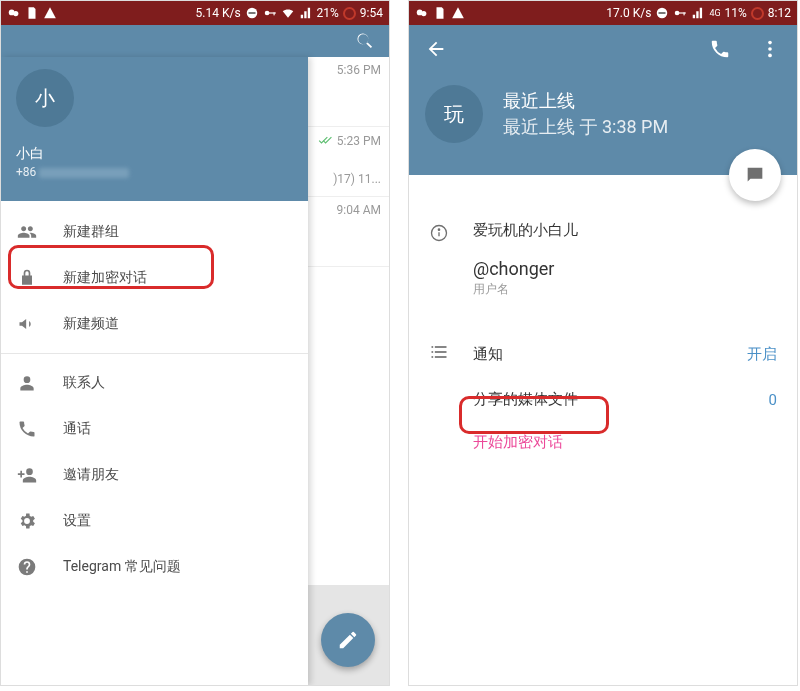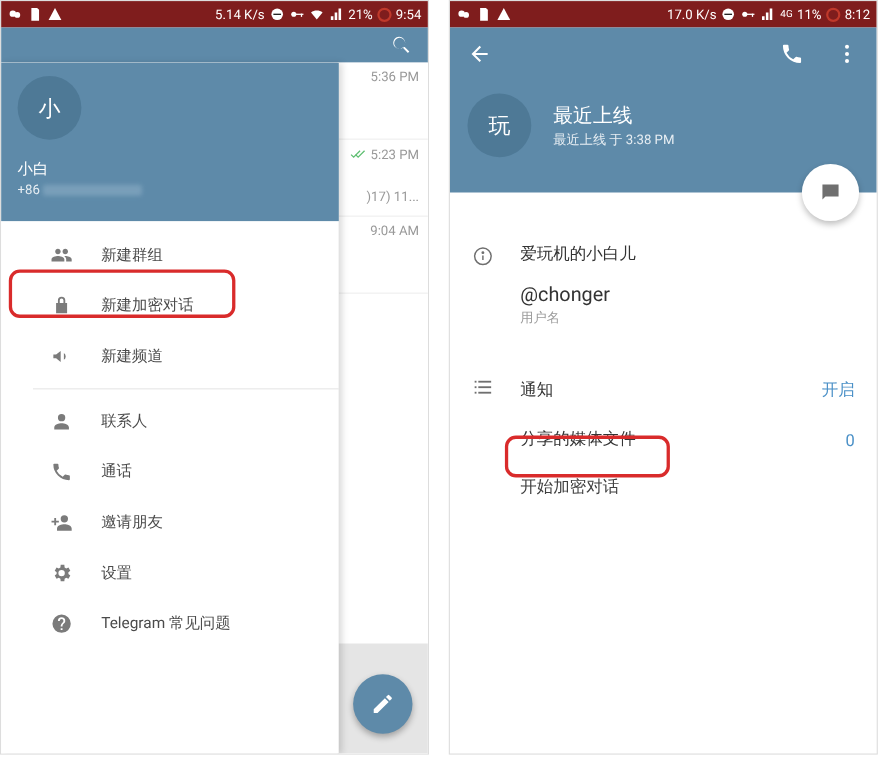--- a/index.html
+++ b/index.html
@@ -88,21 +88,20 @@
   .drawer-phone { font-size:12px; opacity:.85; margin-top:2px; }
   .drawer-phone .blur {
     display:inline-block; width:90px; height:10px;
     background:#7ea3bd;
     filter: blur(2px);
     border-radius:2px;
     vertical-align:middle;
   }
   .menu {
     padding:8px 0;
-    margin-left:29px;
   }
   .menu-item {
     display:flex; align-items:center;
     height:46px;
     padding:0 16px;
     font-size:14px;
     color:#4b4b4b;
     cursor:pointer;
   }
   .menu-item .mi-icon {
@@ -148,21 +147,21 @@
   .r-top-icons svg { width:22px; height:22px; fill:#fff; }
   .r-profile-row { display:flex; align-items:center; margin-top:8px; }
   .r-avatar {
     width:58px; height:58px; border-radius:50%;
     background:#4e7996;
     display:flex; align-items:center; justify-content:center;
     font-size:20px; color:#fff;
   }
   .r-name-block { margin-left:20px; }
   .r-name { font-size:18px; font-weight:500; }
-  .r-sub { font-size:12px; opacity:.85; margin-top:2px; }
+  .r-sub { font-size:18px; opacity:.85; margin-top:2px; }
   .r-fab {
     position:absolute; right:16px; bottom:-26px;
     width:52px; height:52px; border-radius:50%;
     background:#fff; display:flex; align-items:center; justify-content:center;
     box-shadow:0 3px 6px rgba(0,0,0,.25);
   }
   .r-fab svg { width:22px; height:22px; fill:#6f6f6f; }
   .r-body { padding:46px 0 0 0; }
   .info-row {
     display:flex; padding:0 20px 0 20px; align-items:flex-start;
@@ -178,21 +177,21 @@
   .setting-row {
     display:flex; align-items:center;
     padding:12px 20px;
     font-size:15px;
     color:#333;
   }
   .setting-row .s-icon { width:44px; }
   .setting-row .s-icon svg { width:20px; height:20px; fill:#6f6f6f; }
   .setting-row .s-label { flex:1; }
   .setting-row .s-val { color:#4a90c7; font-size:15px; }
-  .setting-row.green .s-label { color:#404040; }
+  .setting-row.green .s-label { color:#ec4899; }
 </style>
 </head>
 <body>
 
 <div class="phone">
   <div class="status-bar">
     <div class="status-left">
       <span class="ico">
           <svg viewBox="0 0 24 24">
             <circle cx="8" cy="11" r="5"></circle>

